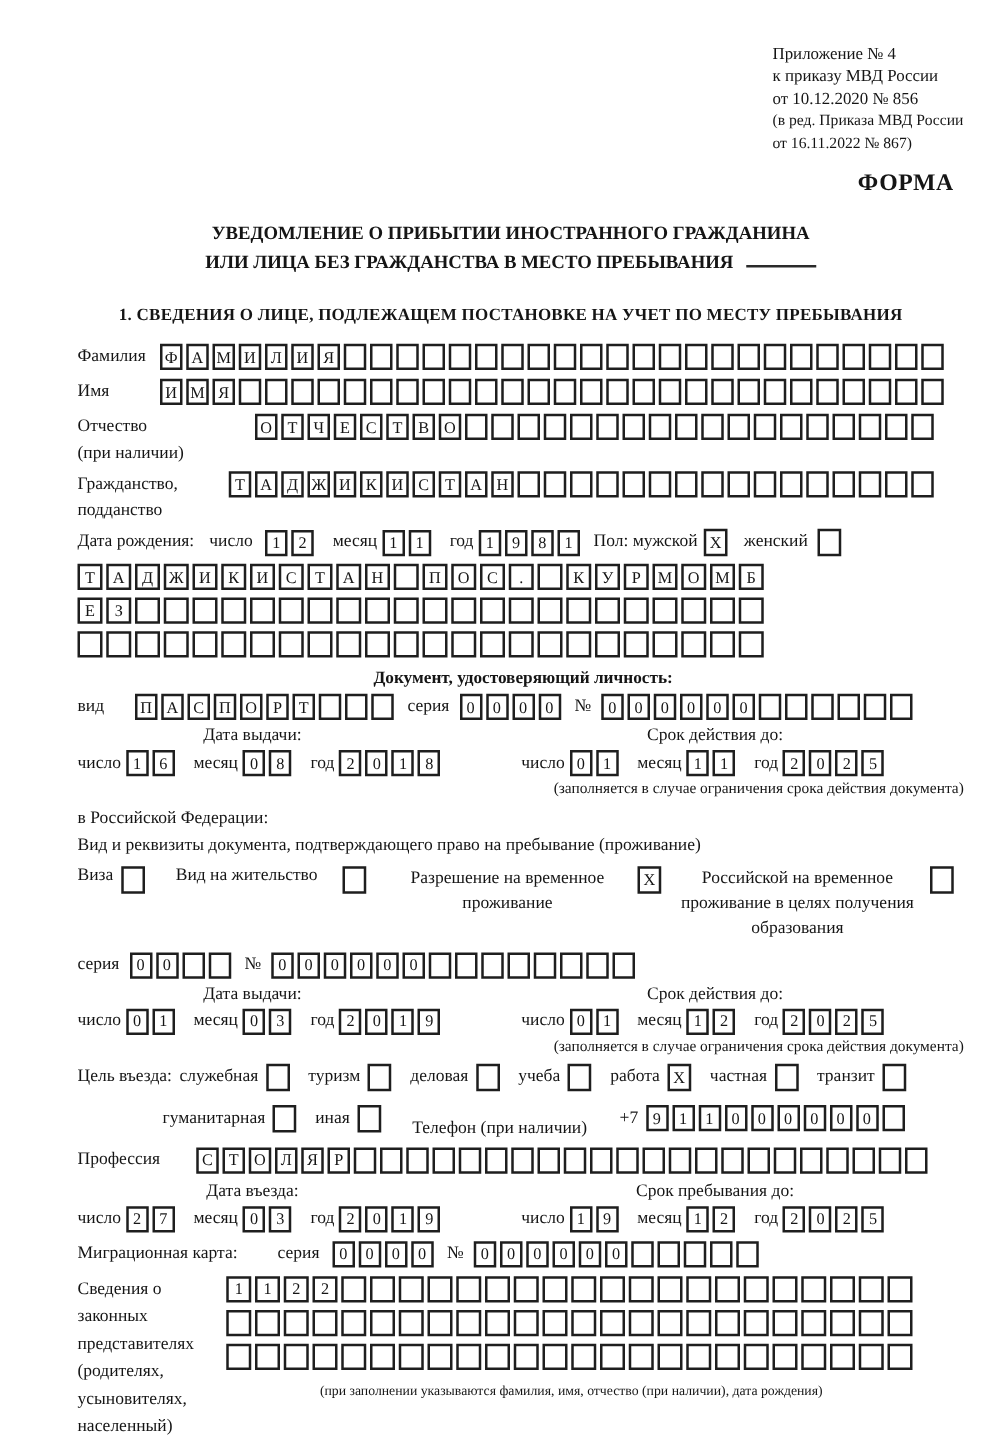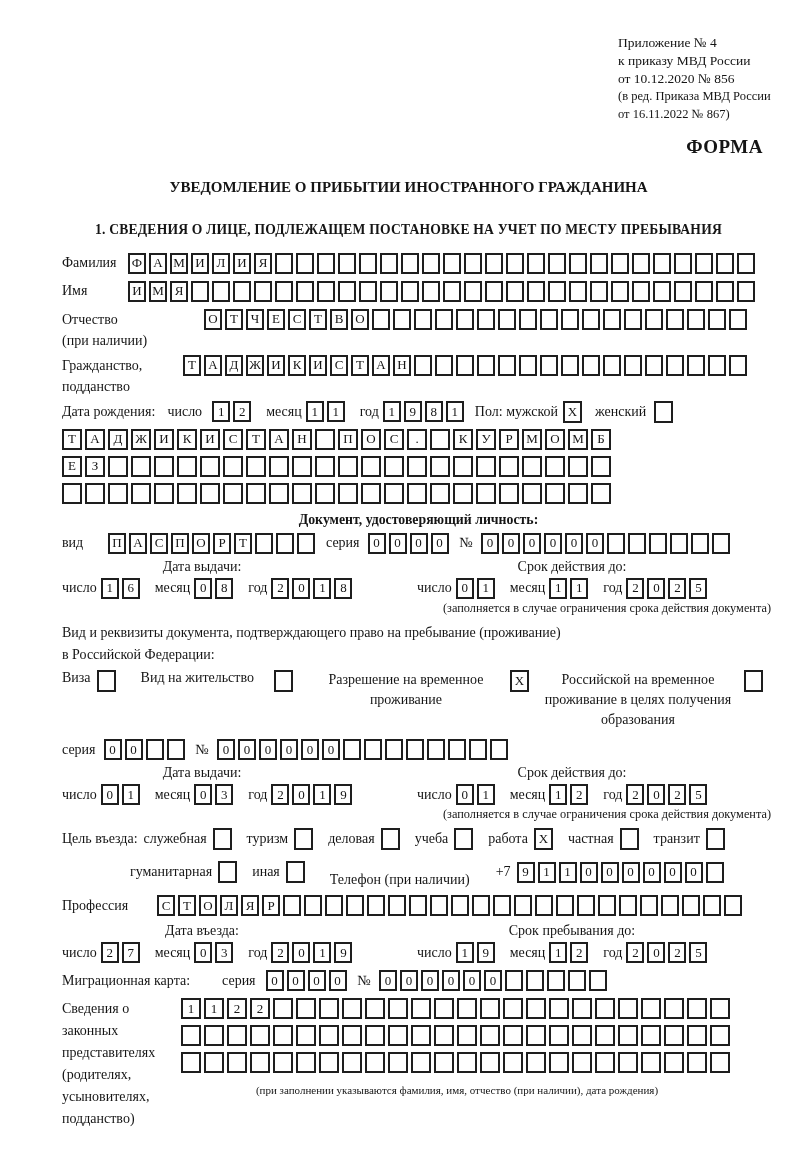--- a/index.html
+++ b/index.html
@@ -74,20 +74,21 @@
     <div>Приложение № 4</div>
     <div>к приказу МВД России</div>
     <div>от 10.12.2020 № 856</div>
     <div class="amend">(в ред. Приказа МВД России</div>
     <div class="amend">от 16.11.2022 № 867)</div>
   </div>
   <div class="forma">ФОРМА</div>
 
   <div class="title">
     <div>УВЕДОМЛЕНИЕ О ПРИБЫТИИ ИНОСТРАННОГО ГРАЖДАНИНА</div>
+    <div><span>ИЛИ ЛИЦА БЕЗ ГРАЖДАНСТВА В МЕСТО ПРЕБЫВАНИЯ</span><span class="blank-line"></span></div>
   </div>
   <div class="section-title">1. СВЕДЕНИЯ О ЛИЦЕ, ПОДЛЕЖАЩЕМ ПОСТАНОВКЕ НА УЧЕТ ПО МЕСТУ ПРЕБЫВАНИЯ</div>
 
   <div class="frow" style="margin-top:15px">
     <span class="lbl w66">Фамилия</span>
     <span class="cellrow">
         <span class="cell">Ф</span>
         <span class="cell">А</span>
         <span class="cell">М</span>
         <span class="cell">И</span>
@@ -423,22 +424,22 @@
             <span class="cell">0</span>
             <span class="cell">2</span>
             <span class="cell">5</span>
           </span>
       </div>
     </div>
   </div>
   <div class="colnote">(заполняется в случае ограничения срока действия документа)</div>
 
   <div class="plain">
+    <div>в Российской Федерации:</div>
     <div>Вид и реквизиты документа, подтверждающего право на пребывание (проживание)</div>
-    <div>в Российской Федерации:</div>
   </div>
 
   <div class="permit-row">
     <span class="permit-item">
       <span class="pl">Виза</span>
       <span class="cellrow cb">
           <span class="cell"></span>
         </span>
     </span>
     <span class="gap22"></span>
@@ -705,21 +706,21 @@
       </span>
   </div>
 
   <div class="frow top">
     <span class="lbl w119 stack" style="line-height:22px">
       <span>Сведения о</span>
       <span>законных</span>
       <span>представителях</span>
       <span>(родителях,</span>
       <span>усыновителях,</span>
-      <span>подданство)</span>
+      <span>населенный)</span>
     </span>
     <span class="stackcells">
       <span class="cellrow wide">
           <span class="cell">1</span>
           <span class="cell">1</span>
           <span class="cell">2</span>
           <span class="cell">2</span>
           <span class="cell"></span>
           <span class="cell"></span>
           <span class="cell"></span>

